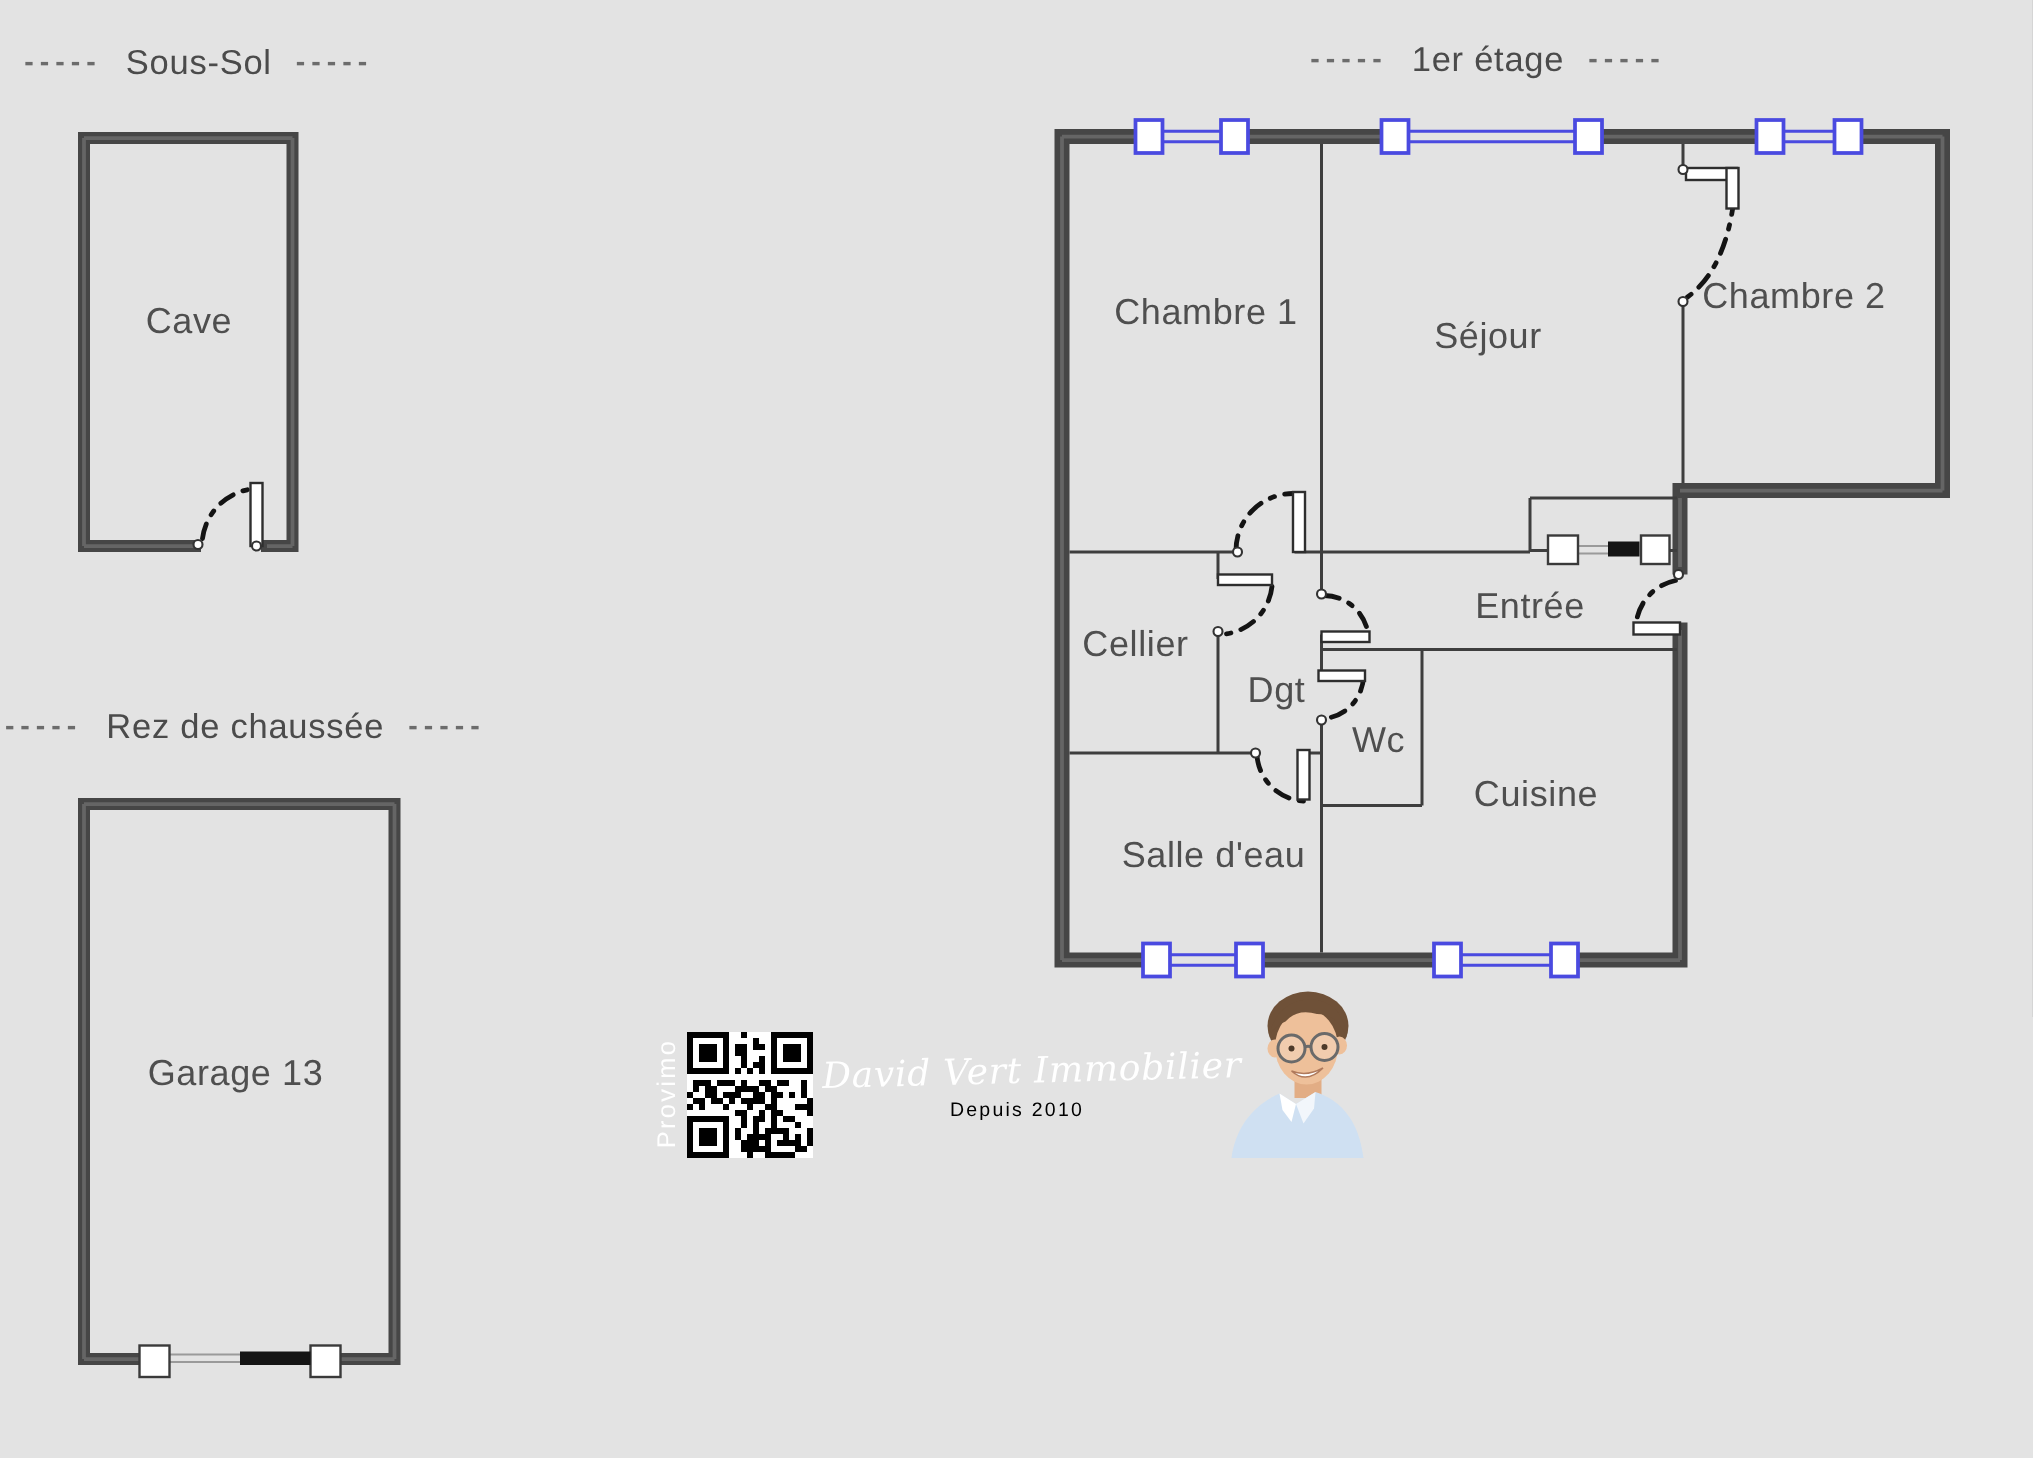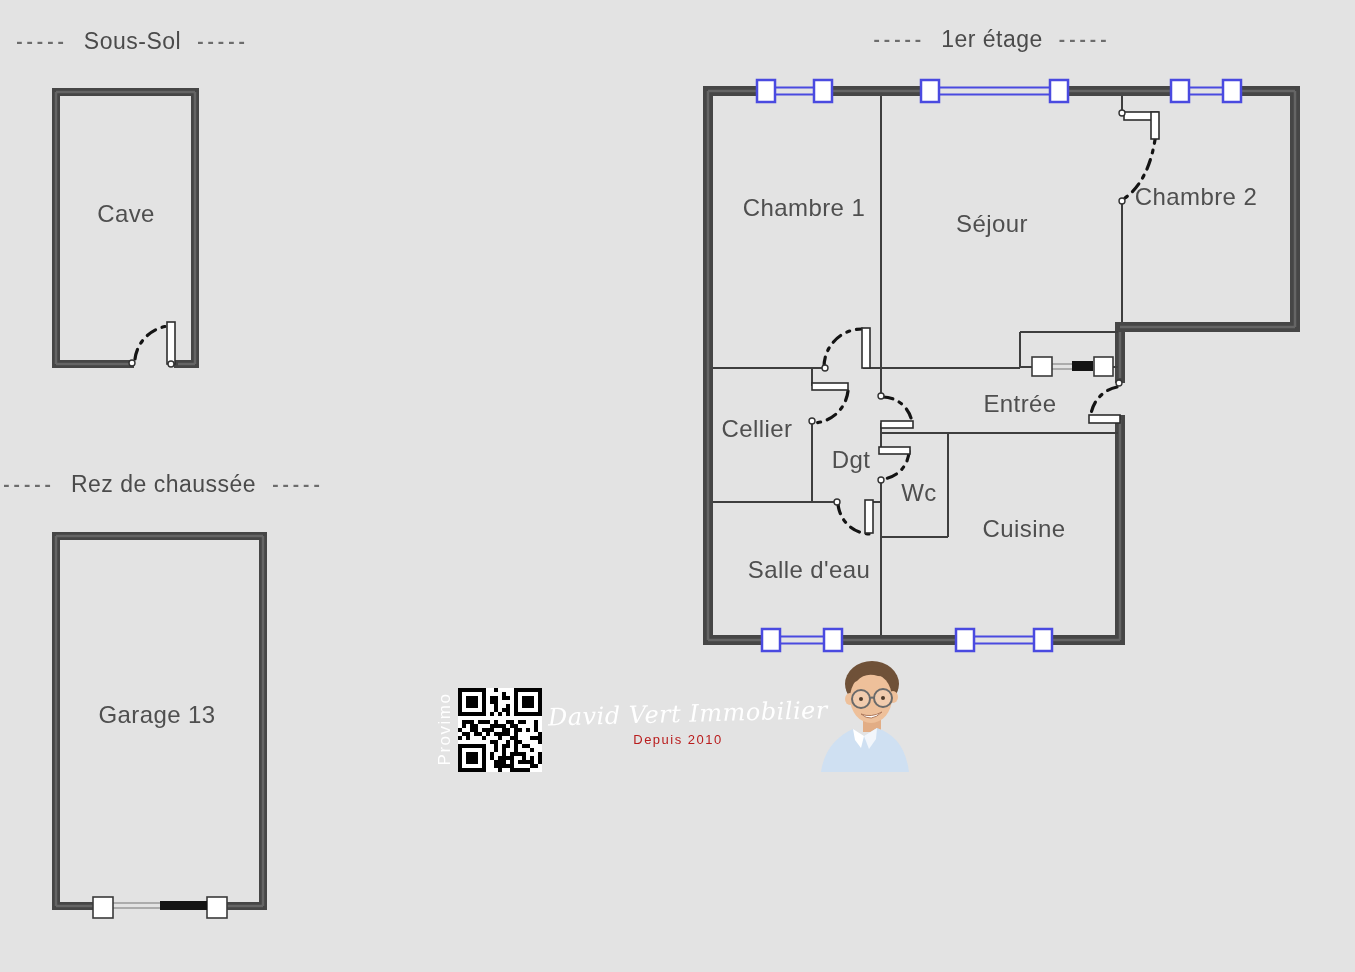--- a/index.html
+++ b/index.html
@@ -32,21 +32,21 @@
     position:absolute;left:390px;top:718px;width:110px;height:22px;
     transform:rotate(-90deg);color:#ffffff;font-size:17px;letter-spacing:1.5px;
     text-align:center;line-height:22px;
   }
   .qr{position:absolute;left:458px;top:688px;width:84px;height:84px;}
   .agency{position:absolute;left:548px;top:700px;width:260px;text-align:center;color:#ffffff;}
   .agency .script{
     font-family:"DejaVu Serif",serif;font-style:italic;font-size:24px;
     transform:rotate(-1.5deg);white-space:nowrap;letter-spacing:.5px;
   }
-  .agency .since{font-size:13px;letter-spacing:1.5px;margin-top:4px;color:#b91c1c;}
+  .agency .since{font-size:13px;letter-spacing:1.5px;margin-top:4px;color:#000000;}
   .avatar{position:absolute;left:813px;top:654px;width:102px;height:118px;}
 </style>
 </head>
 <body>
 
 <div class="canvas">
 
   <div class="plan-title" style="left:20px;top:28px;width:225px;">
     <span class="dash">-----</span>
     <span>Sous-Sol</span>

